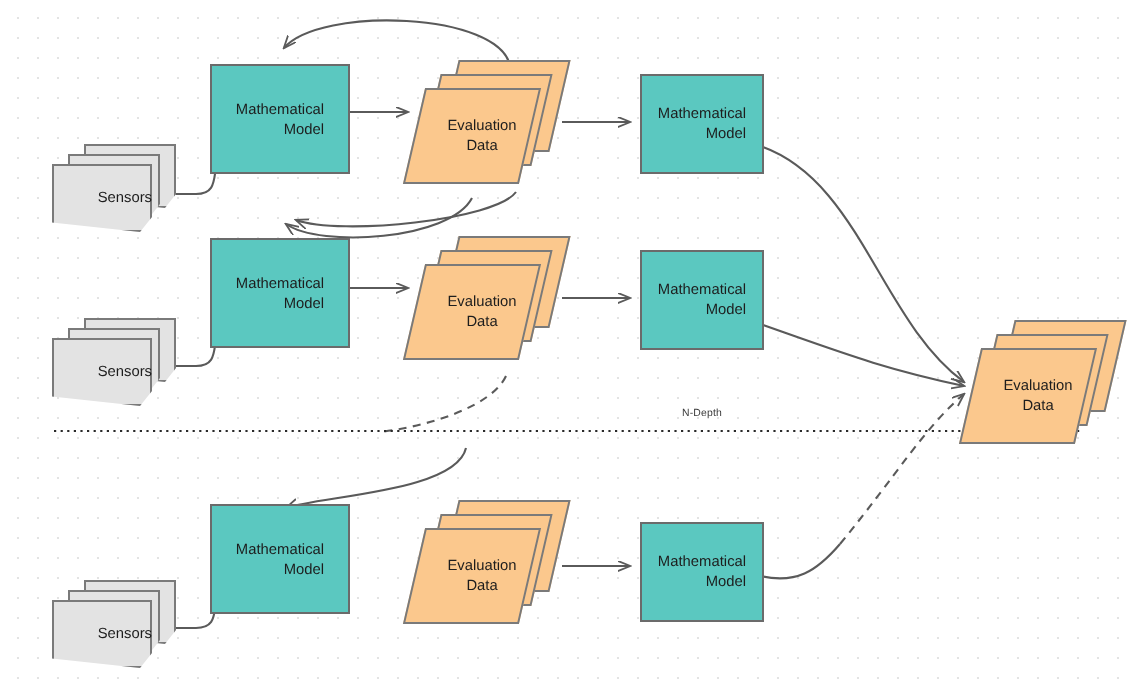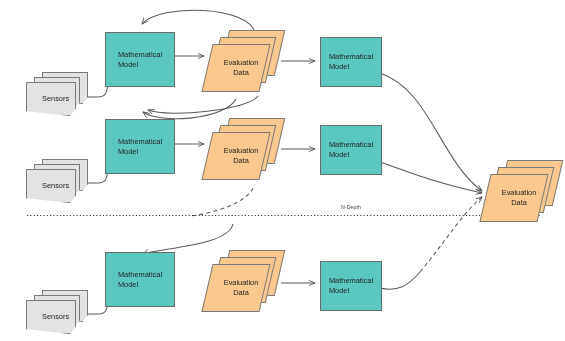--- a/index.html
+++ b/index.html
@@ -29,21 +29,21 @@
     box-sizing:border-box;
   }
 
   
   .mm{
     background:#5bc8c0;
     border:1px solid #6b6b6b;
     display:flex;
     align-items:center;
     justify-content:center;
-    text-align:left;
+    text-align:right;
     color:#1d1d1d;
     font-size:7.4px;
     line-height:1.35;
     letter-spacing:.02px;
   }
 
   
   .stack{ position:absolute; }
   .sheet{
     position:absolute;
@@ -51,24 +51,23 @@
   }
   .doc{
     background:#e3e3e3;
     border:1px solid #7a7a7a;
     clip-path:polygon(0% 0%, 100% 0%, 100% 78%, 88% 100%, 0% 86%);
   }
   .doc-label{
     position:absolute;
     left:0; right:0;
     top:38%;
-    text-align:left;
+    text-align:right;
     font-size:7.4px;
     color:#1d1d1d;
-    padding-left:16px;
   }
 
   
   .para{
     background:#fbc88d;
     border:1px solid #7a7a7a;
     transform:skewX(-13deg);
   }
   .para-label{
     position:absolute;

